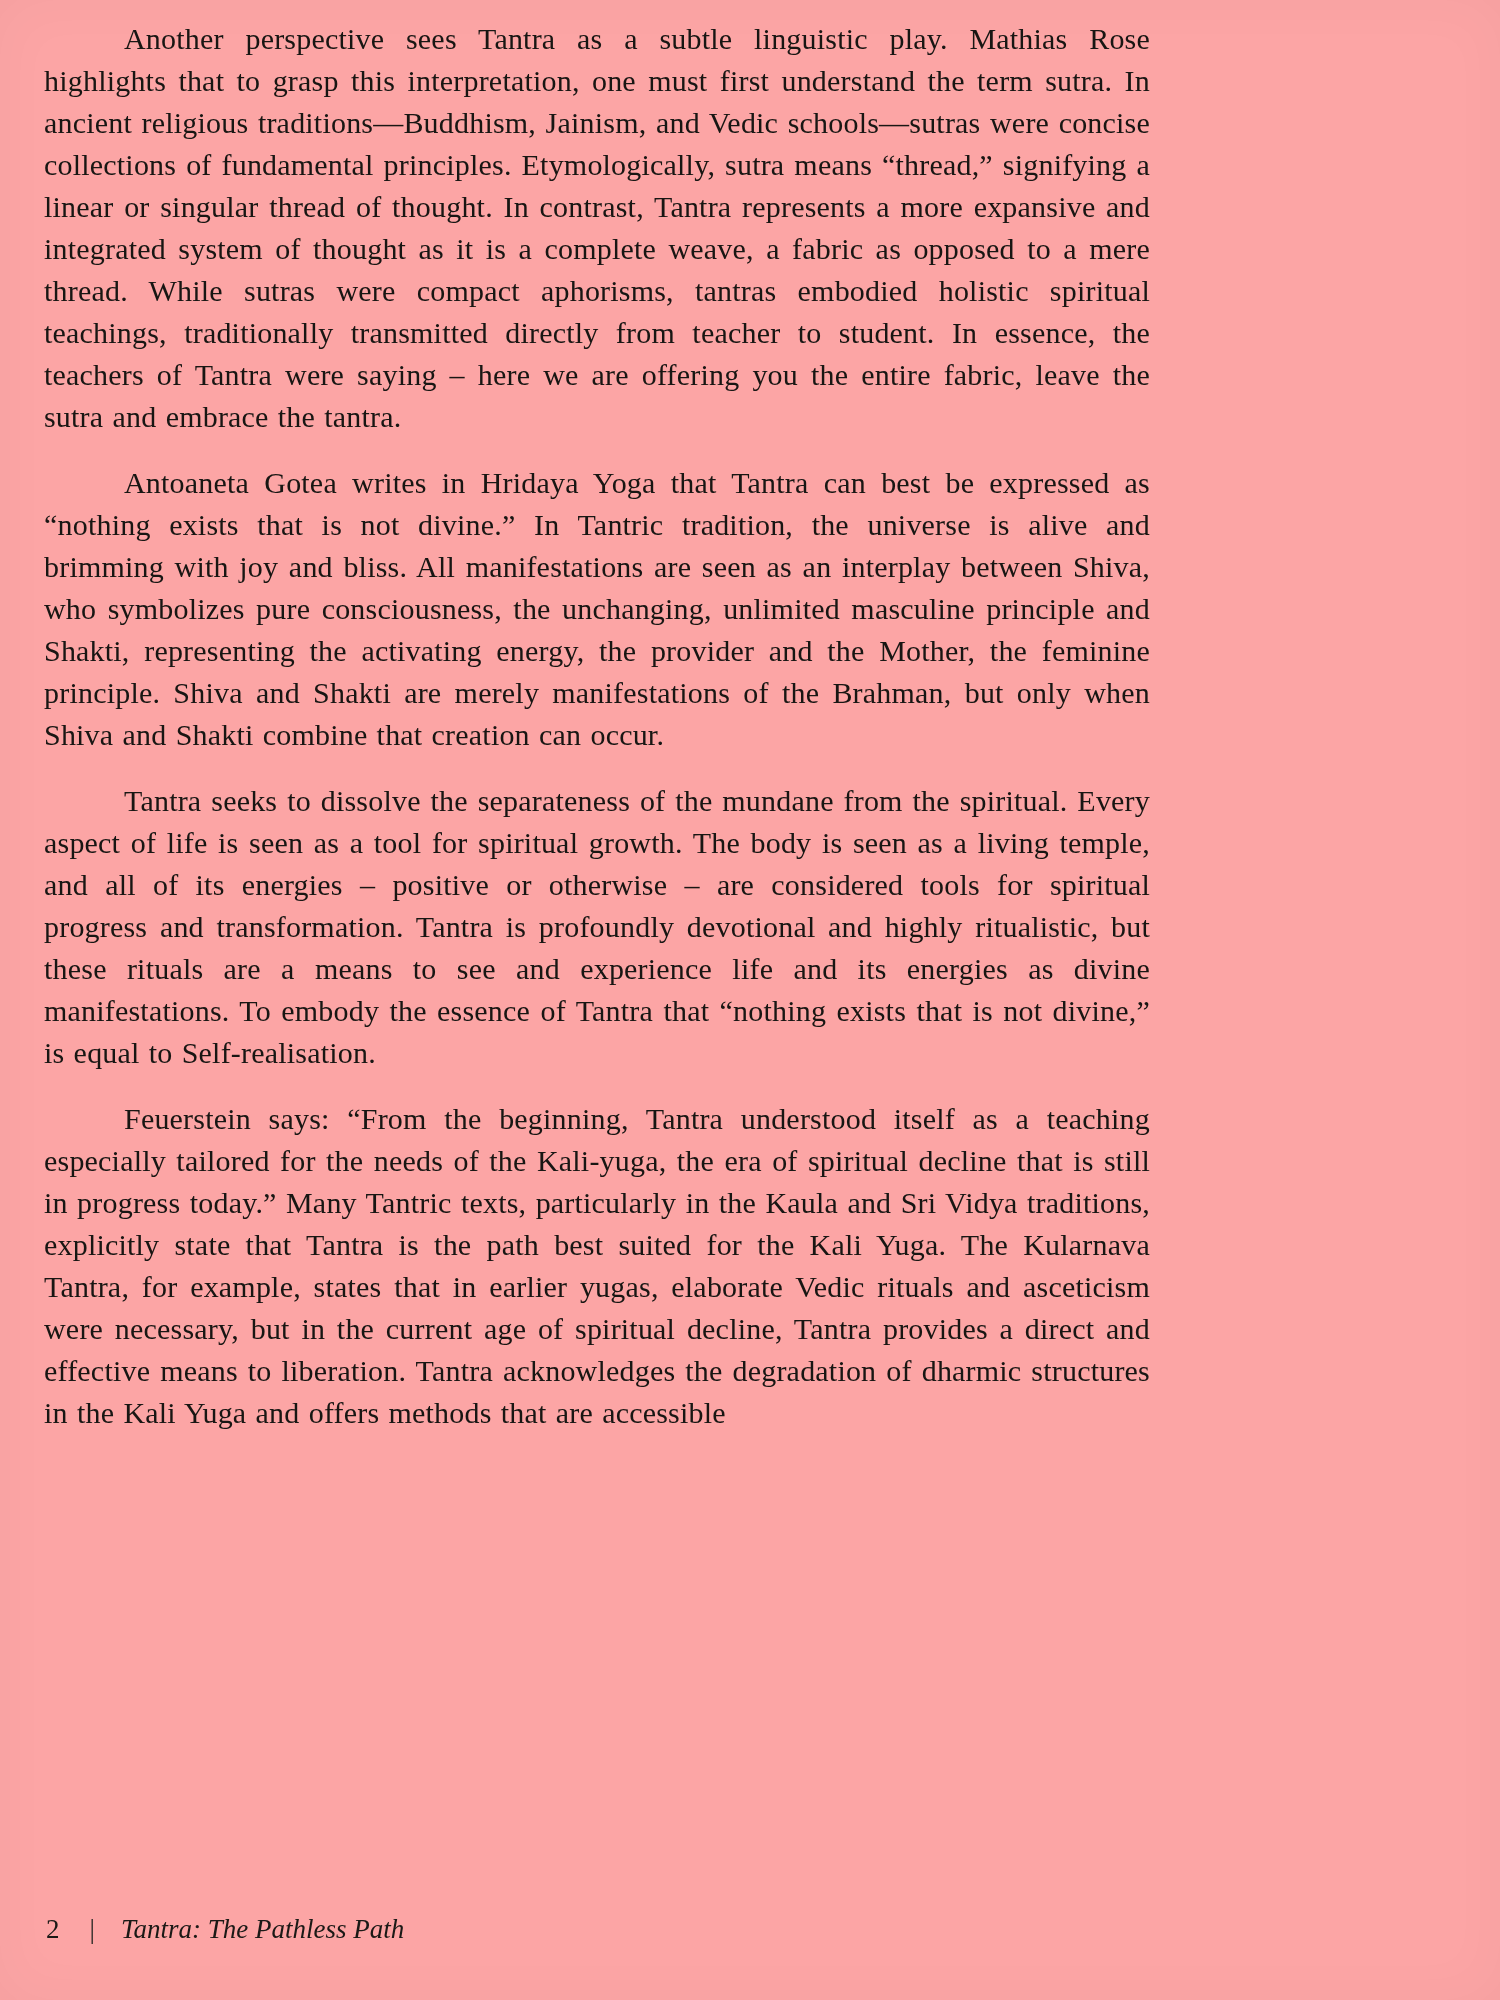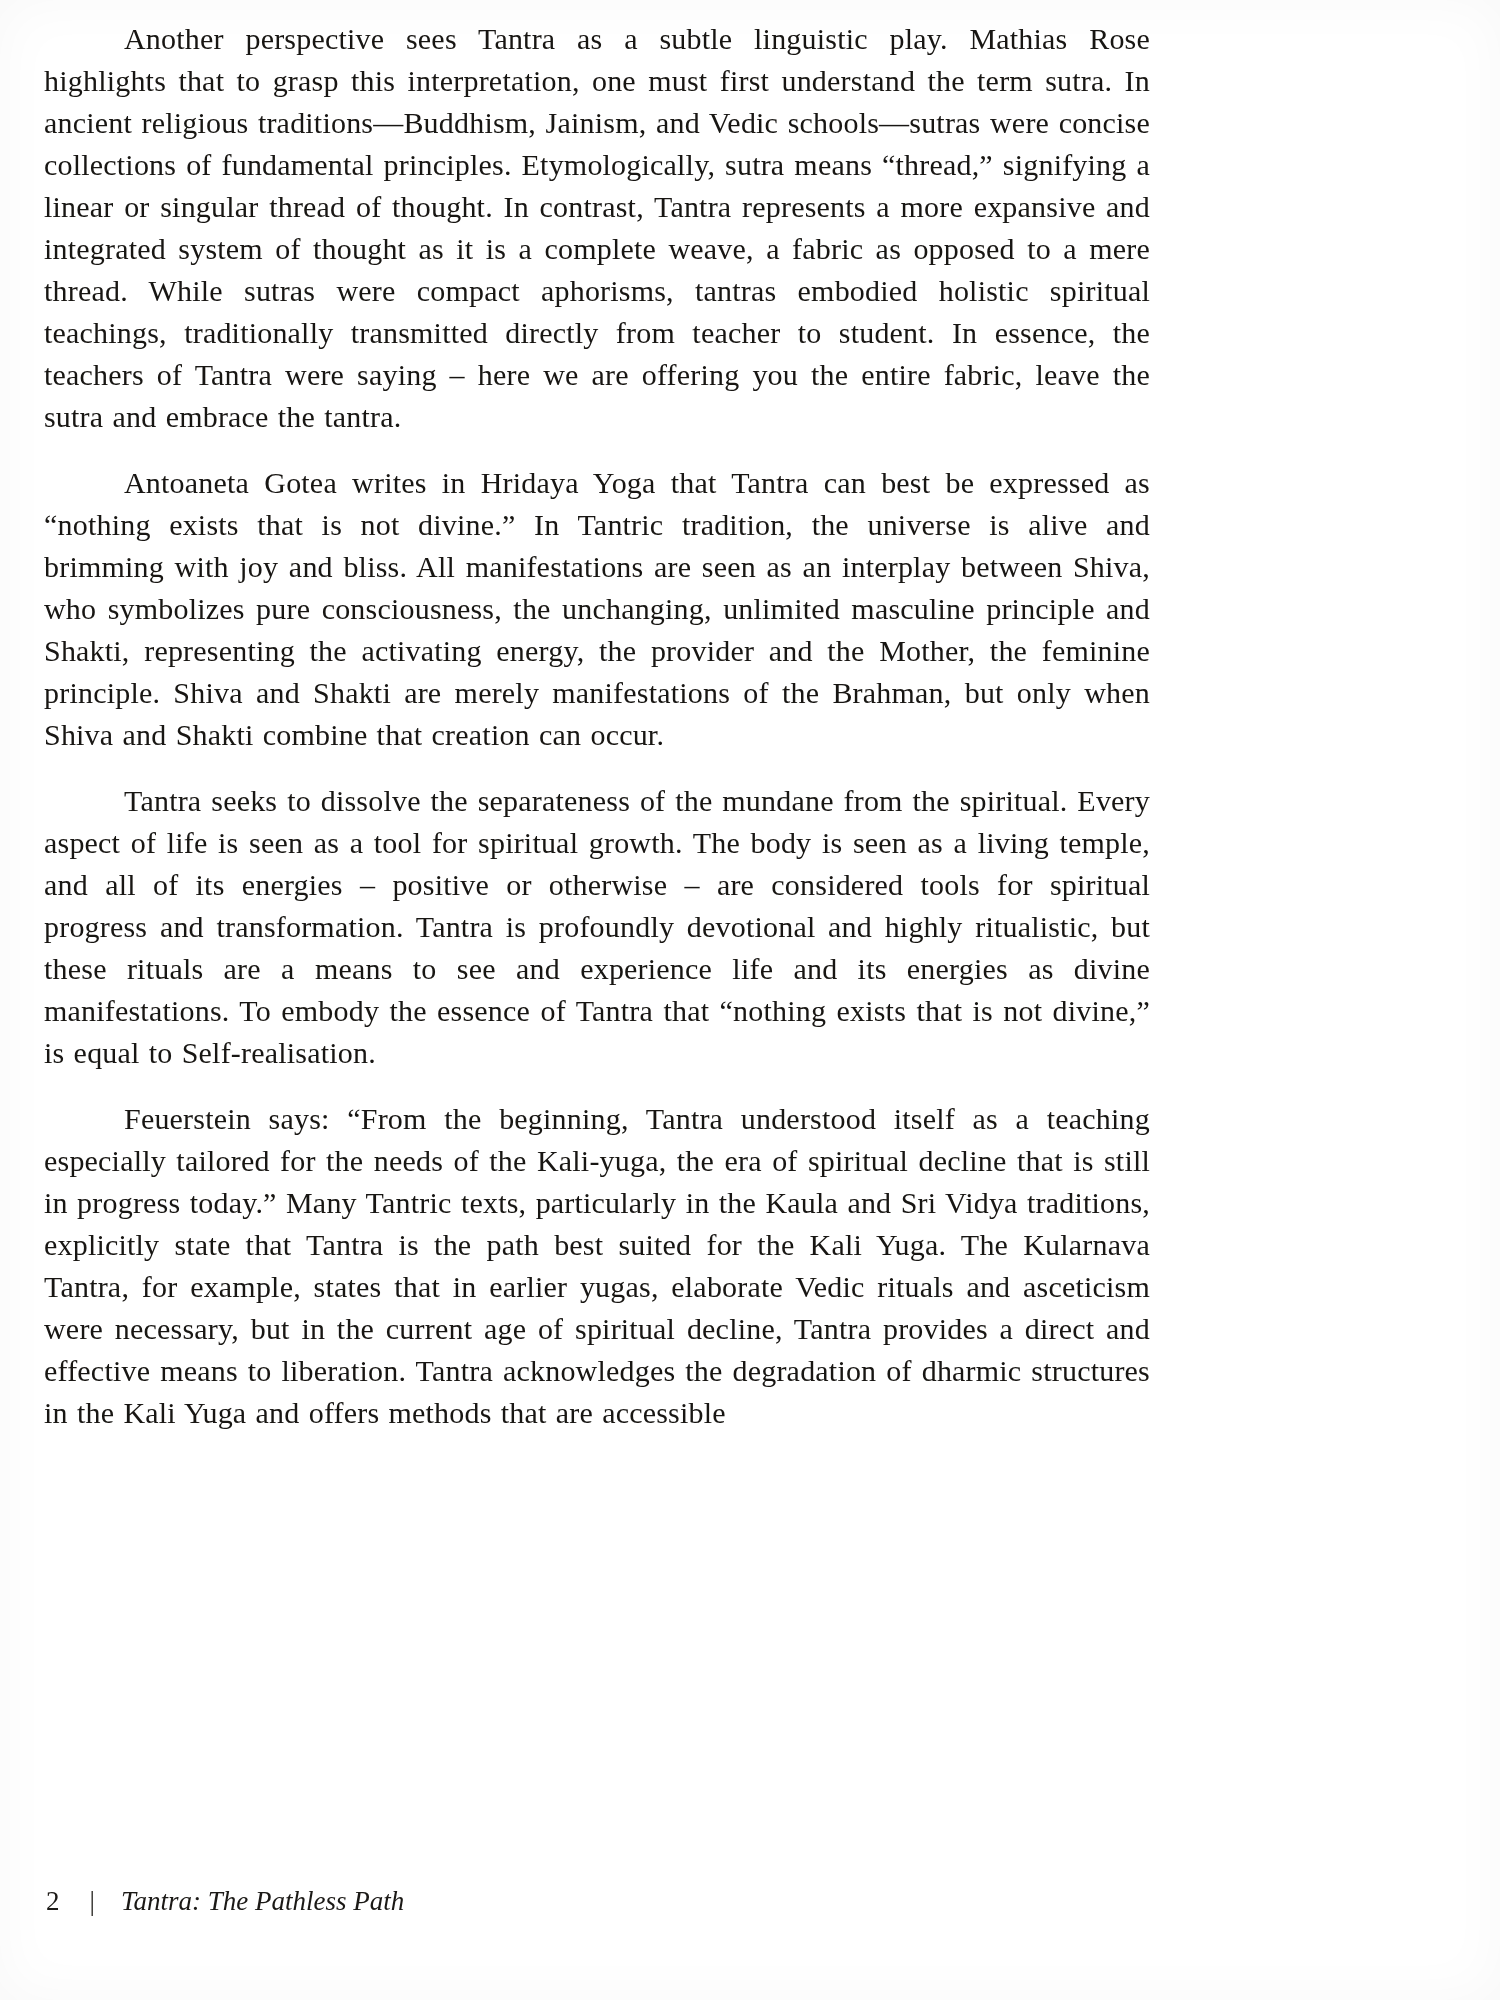--- a/index.html
+++ b/index.html
@@ -5,21 +5,21 @@
   * { margin: 0; padding: 0; box-sizing: border-box; }
   html, body { width: 1500px; height: 2000px; }
   body {
     background: #e8e8e6;
     font-family: "Liberation Serif", serif;
   }
   .page {
     position: relative;
     width: 1500px;
     height: 2000px;
-    background: #ffffff;
+    background: #fca5a5;
     color: #181613;
     overflow: hidden;
     box-shadow: inset 0 0 60px rgba(0,0,0,0.03);
   }
   .text-block {
     position: absolute;
     top: 18px;
     left: 44px;
     width: 1106px;
   }
@@ -44,20 +44,21 @@
   .footer .pagenum {
     font-style: normal;
   }
   .footer .sep {
     margin: 0 26px 0 30px;
     font-weight: 300;
     color: #2a2825;
   }
   .footer .booktitle {
     font-style: italic;
+    margin-top: 28px;
   }
 </style>
 </head>
 <body>
 
 <div class="page">
 
   <div class="text-block">
     <p class="para">Another perspective sees Tantra as a subtle linguistic play. Mathias Rose highlights that to grasp this interpretation, one must first understand the term sutra. In ancient religious traditions—Buddhism, Jainism, and Vedic schools—sutras were concise collections of fundamental principles. Etymologically, sutra means “thread,” signifying a linear or singular thread of thought. In contrast, Tantra represents a more expansive and integrated system of thought as it is a complete weave, a fabric as opposed to a mere thread. While sutras were compact aphorisms, tantras embodied holistic spiritual teachings, traditionally transmitted directly from teacher to student. In essence, the teachers of Tantra were saying – here we are offering you the entire fabric, leave the sutra and embrace the tantra.</p>
     <p class="para">Antoaneta Gotea writes in Hridaya Yoga that Tantra can best be expressed as “nothing exists that is not divine.” In Tantric tradition, the universe is alive and brimming with joy and bliss. All manifestations are seen as an interplay between Shiva, who symbolizes pure consciousness, the unchanging, unlimited masculine principle and Shakti, representing the activating energy, the provider and the Mother, the feminine principle. Shiva and Shakti are merely manifestations of the Brahman, but only when Shiva and Shakti combine that creation can occur.</p>

